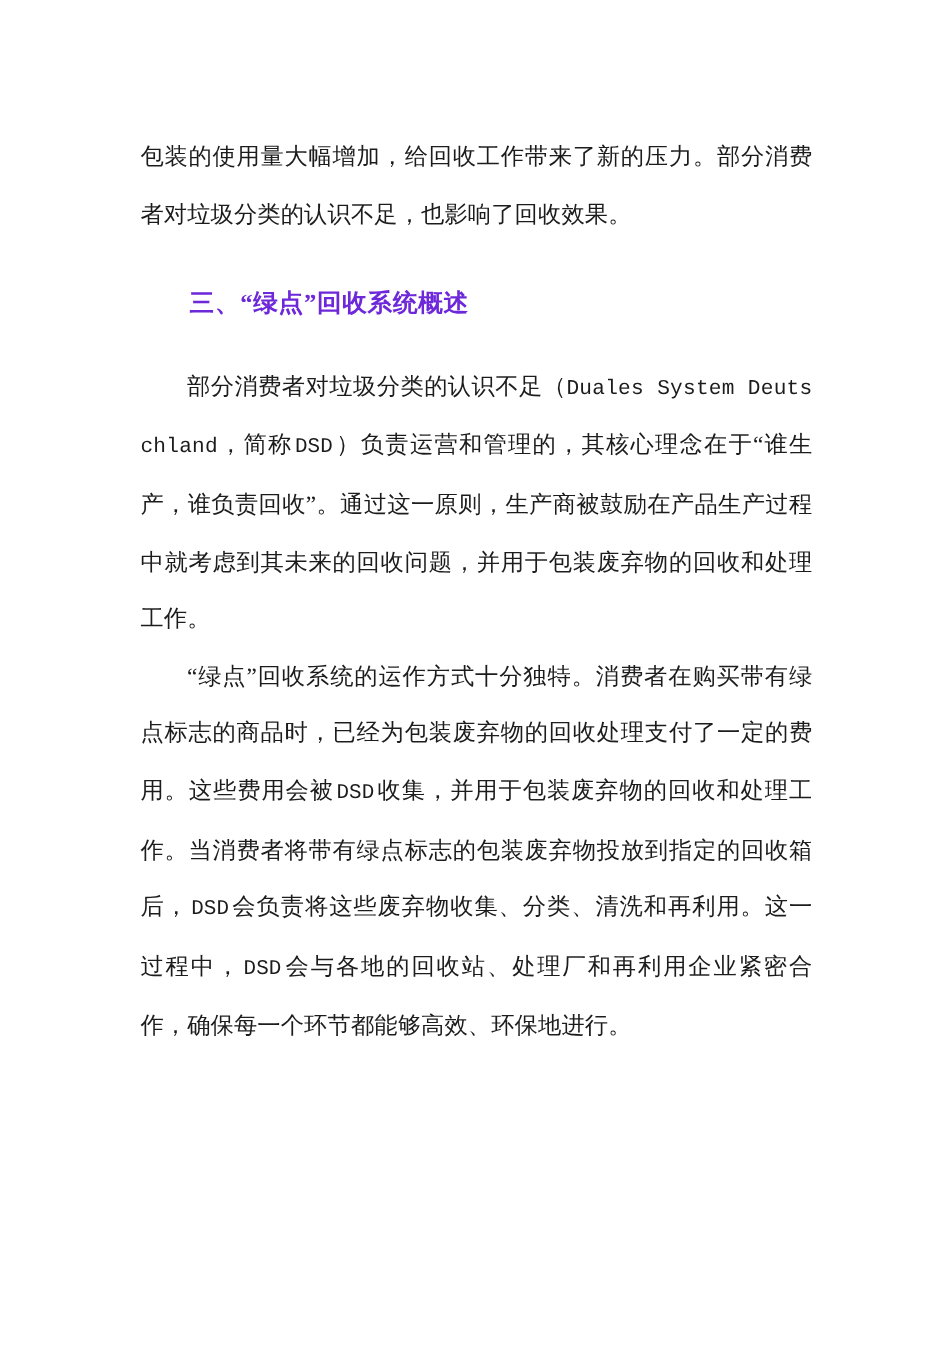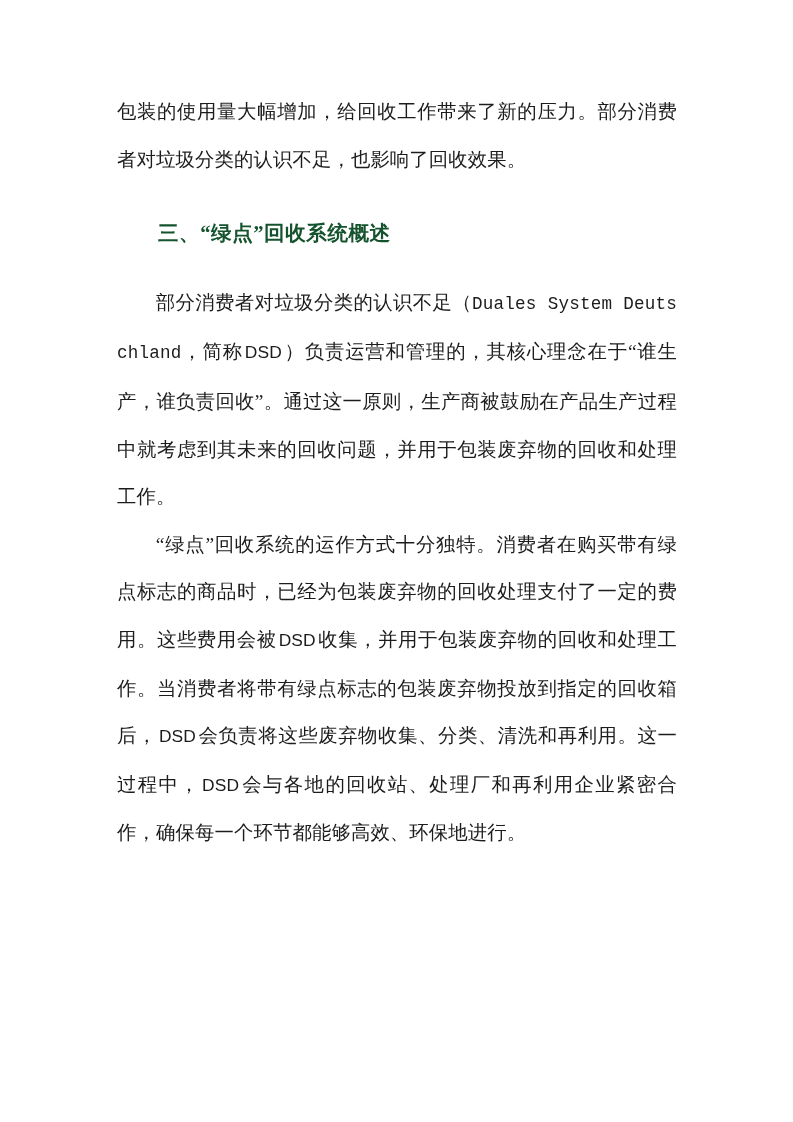--- a/index.html
+++ b/index.html
@@ -13,20 +13,21 @@
     color: #1c1c1c;
   }
 
   .page {
     position: relative;
     width: 793px;
     height: 948px;
     background: #ffffff;
     overflow: hidden;
     box-sizing: border-box;
+    margin-top: 20px;
   }
 
   .page-body {
     position: absolute;
     left: 117px;
     top: 88px;
     width: 560px;
   }
 
   
@@ -48,37 +49,37 @@
     text-indent: 0;
   }
 
   
   .heading {
     margin: 0;
     font-family: "Liberation Serif", "DejaVu Serif", serif;
     font-size: 20.5px;
     font-weight: bold;
     line-height: 47.6px;
-    color: #14532d;
+    color: #6d28d9;
     text-indent: 41px;
     letter-spacing: 0.6px;
     padding-top: 27px;
     padding-bottom: 21px;
   }
 
   
   .latin-mono {
     font-family: "Liberation Mono", "DejaVu Sans Mono", monospace;
     font-size: 17.6px;
     letter-spacing: 0.2px;
   }
 
   
   .latin-serif {
-    font-family: Liberation Sans, sans-serif;
+    font-family: Liberation Mono, monospace;
     font-size: 17.4px;
     padding: 0 2px;
   }
 </style>
 </head>
 <body>
 
 <div class="page">
   <div class="page-body">
 

